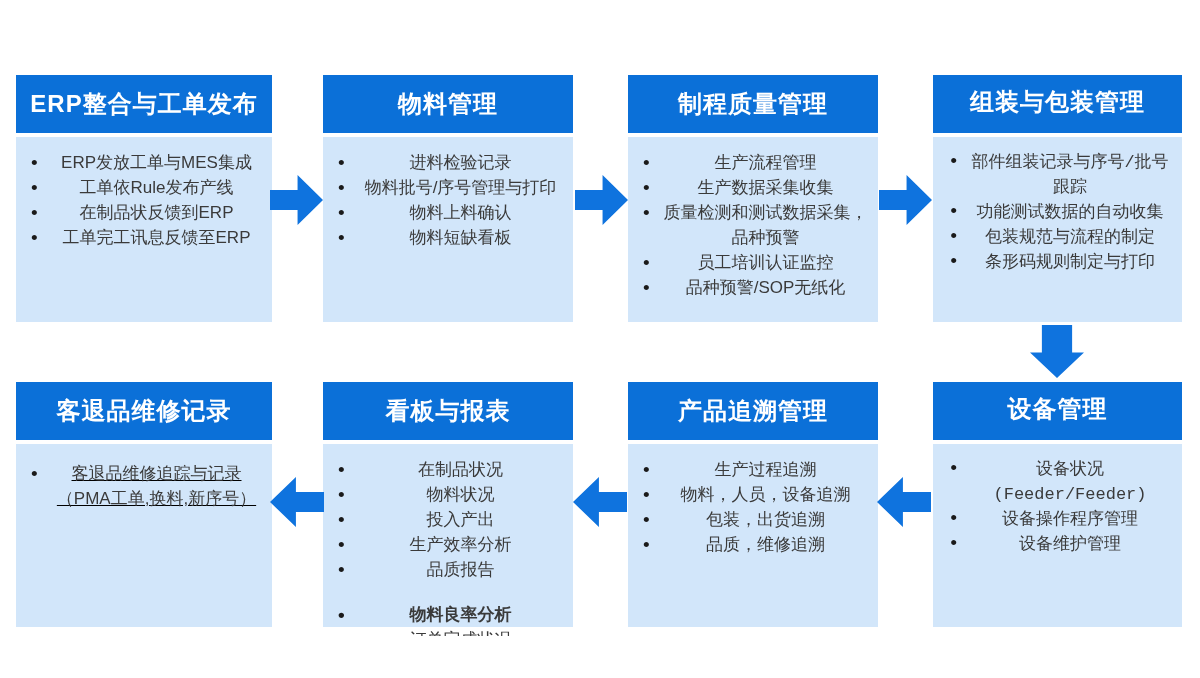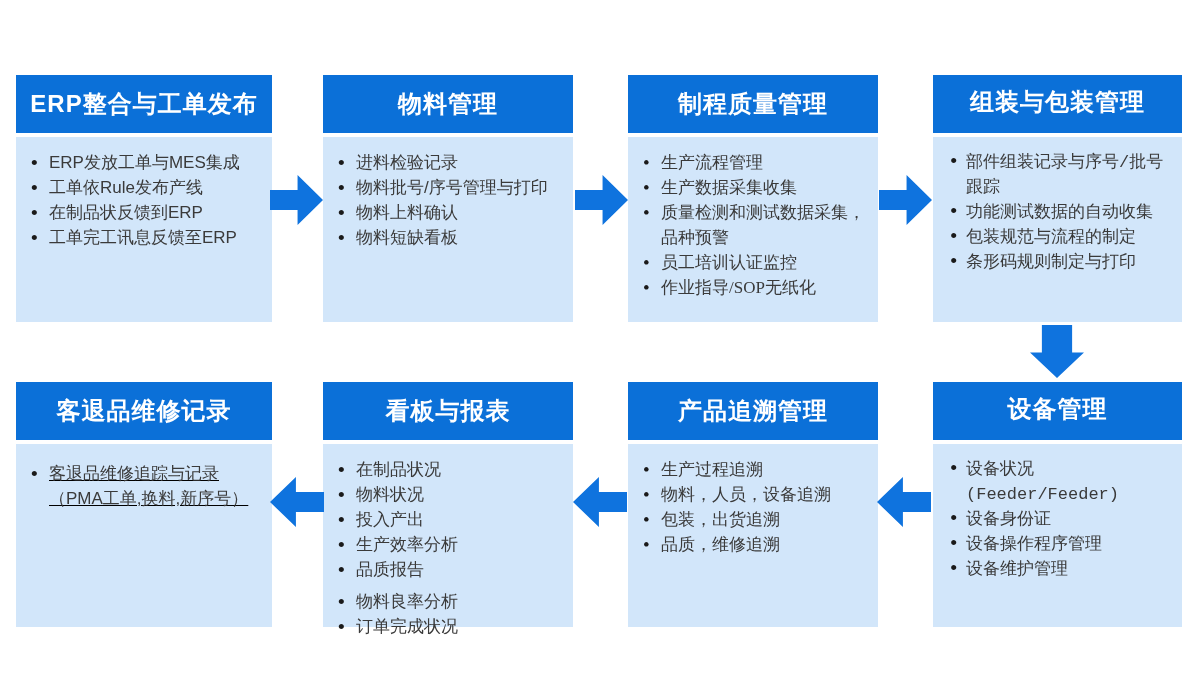--- a/index.html
+++ b/index.html
@@ -16,21 +16,21 @@
   .canvas{
     position:relative;
     width:1200px;height:636px;
     background:var(--page-bg);
     overflow:hidden;
   }
   .box{position:absolute;}
   
   .c1{left:16px;width:256px;}
   .c2{left:323px;width:250px;}
-  .c3{left:628px;width:250px;font-family:Liberation Serif, serif;}
+  .c3{left:628px;width:250px;}
   .c4{left:933px;width:249px;font-family:Liberation Mono, monospace;}
   
   .r1{top:75px;height:247px;}
   .r2{top:382px;height:245px;}
   .box-header{
     height:58px;
     background:var(--header-bg);
     color:var(--header-text);
     font-size:24px;
     font-weight:bold;
@@ -48,29 +48,30 @@
   .box-body ul{
     list-style:none;
   }
   .box-body li{
     position:relative;
     padding-left:21px;
     font-size:17px;
     line-height:25px;
     color:var(--text);
     white-space:pre-line;
+    text-align:center;
   }
   .box-body li::before{
     content:"\2022";
     position:absolute;
     left:3px;top:0;
     font-size:19px;
     color:#1a1a1a;
   }
-  .box-kanban li:nth-child(6){margin-top:7px;}
+  .box-kanban li:nth-child(6){margin-top:20px;font-weight:bold;}
   .box-returns .box-body{padding-top:17px;text-decoration:underline;}
   
   .arrow{position:absolute;background:var(--arrow);}
   .arrow-right{
     width:53px;height:50px;top:175px;
     clip-path:polygon(0 30%,52% 30%,52% 0,100% 50%,52% 100%,52% 70%,0 70%);
   }
   .arrow-left{
     width:54px;height:50px;top:477px;
     clip-path:polygon(100% 30%,48% 30%,48% 0,0 50%,48% 100%,48% 70%,100% 70%);
@@ -117,21 +118,21 @@
 
   <div class="box c3 r1">
     <div class="box-header">制程质量管理</div>
     <div class="box-body">
       <ul>
           <li>生产流程管理</li>
           <li>生产数据采集收集</li>
           <li>质量检测和测试数据采集，
 品种预警</li>
           <li>员工培训认证监控</li>
-          <li>作业指导/SOP无纸化</li>
+          <li>品种预警/SOP无纸化</li>
         </ul>
     </div>
   </div>
 
   <div class="box c4 r1">
     <div class="box-header">组装与包装管理</div>
     <div class="box-body">
       <ul>
           <li>部件组装记录与序号/批号
 跟踪</li>
@@ -177,21 +178,20 @@
           <li>品质，维修追溯</li>
         </ul>
     </div>
   </div>
 
   <div class="box c4 r2">
     <div class="box-header">设备管理</div>
     <div class="box-body">
       <ul>
           <li>设备状况(Feeder/Feeder)</li>
-          <li>设备身份证</li>
           <li>设备操作程序管理</li>
           <li>设备维护管理</li>
         </ul>
     </div>
   </div>
 
   <div class="arrow arrow-right ar1"></div>
   <div class="arrow arrow-right ar2"></div>
   <div class="arrow arrow-right ar3"></div>
   <div class="arrow arrow-down"></div>

